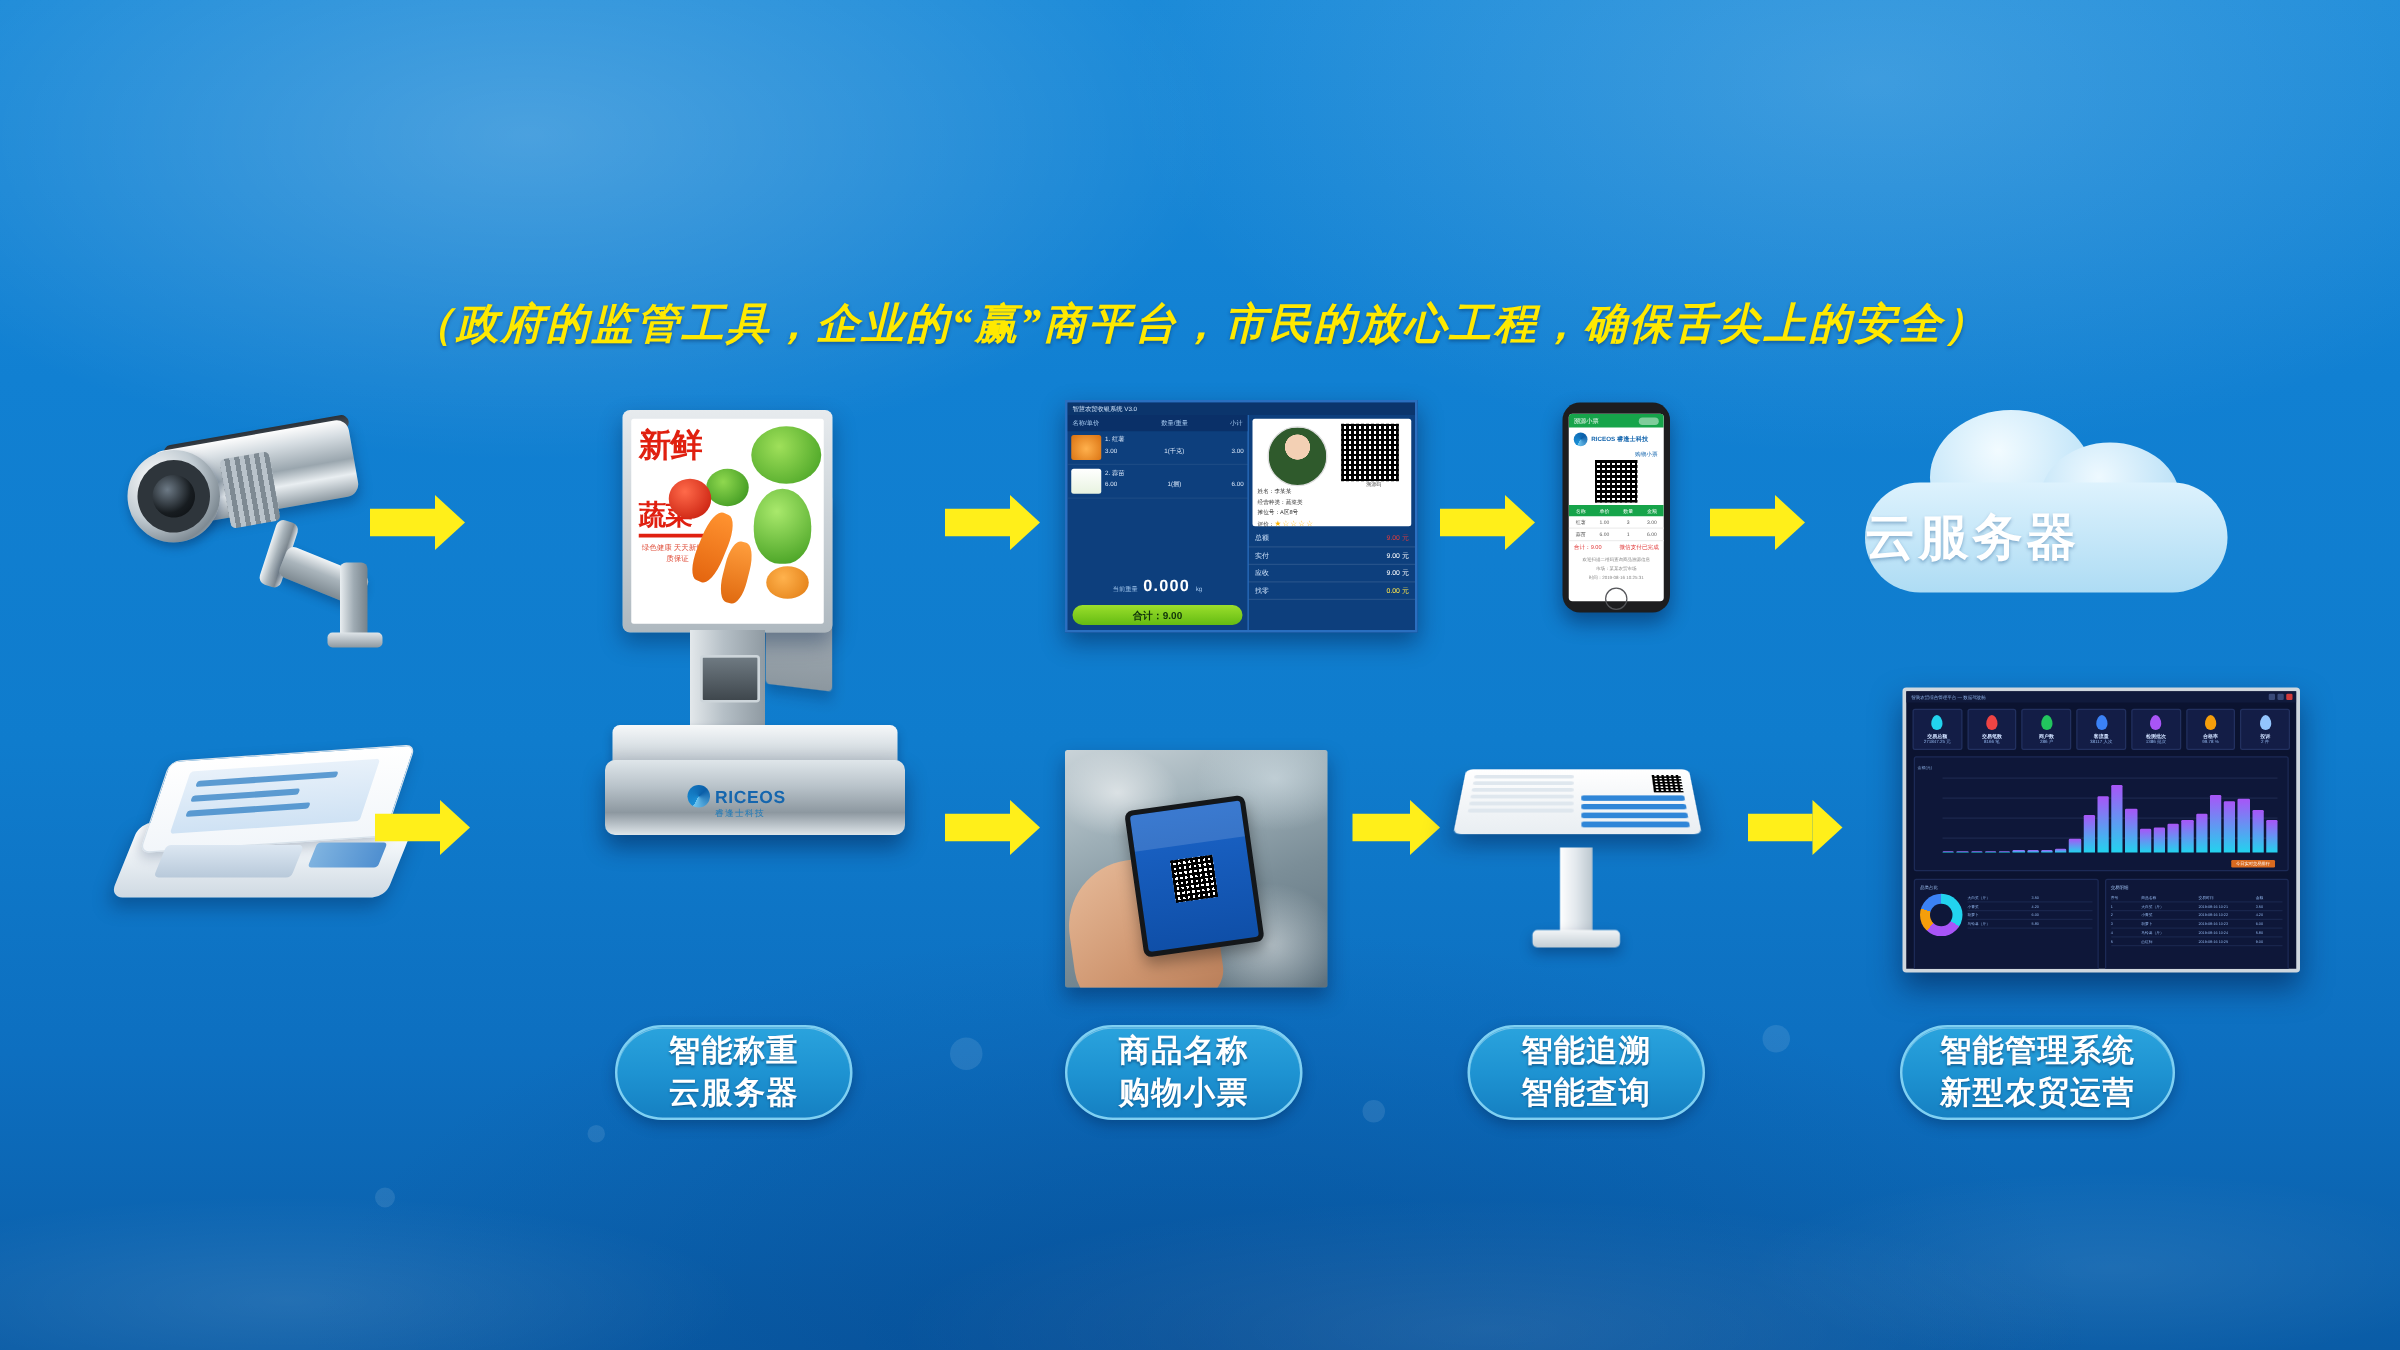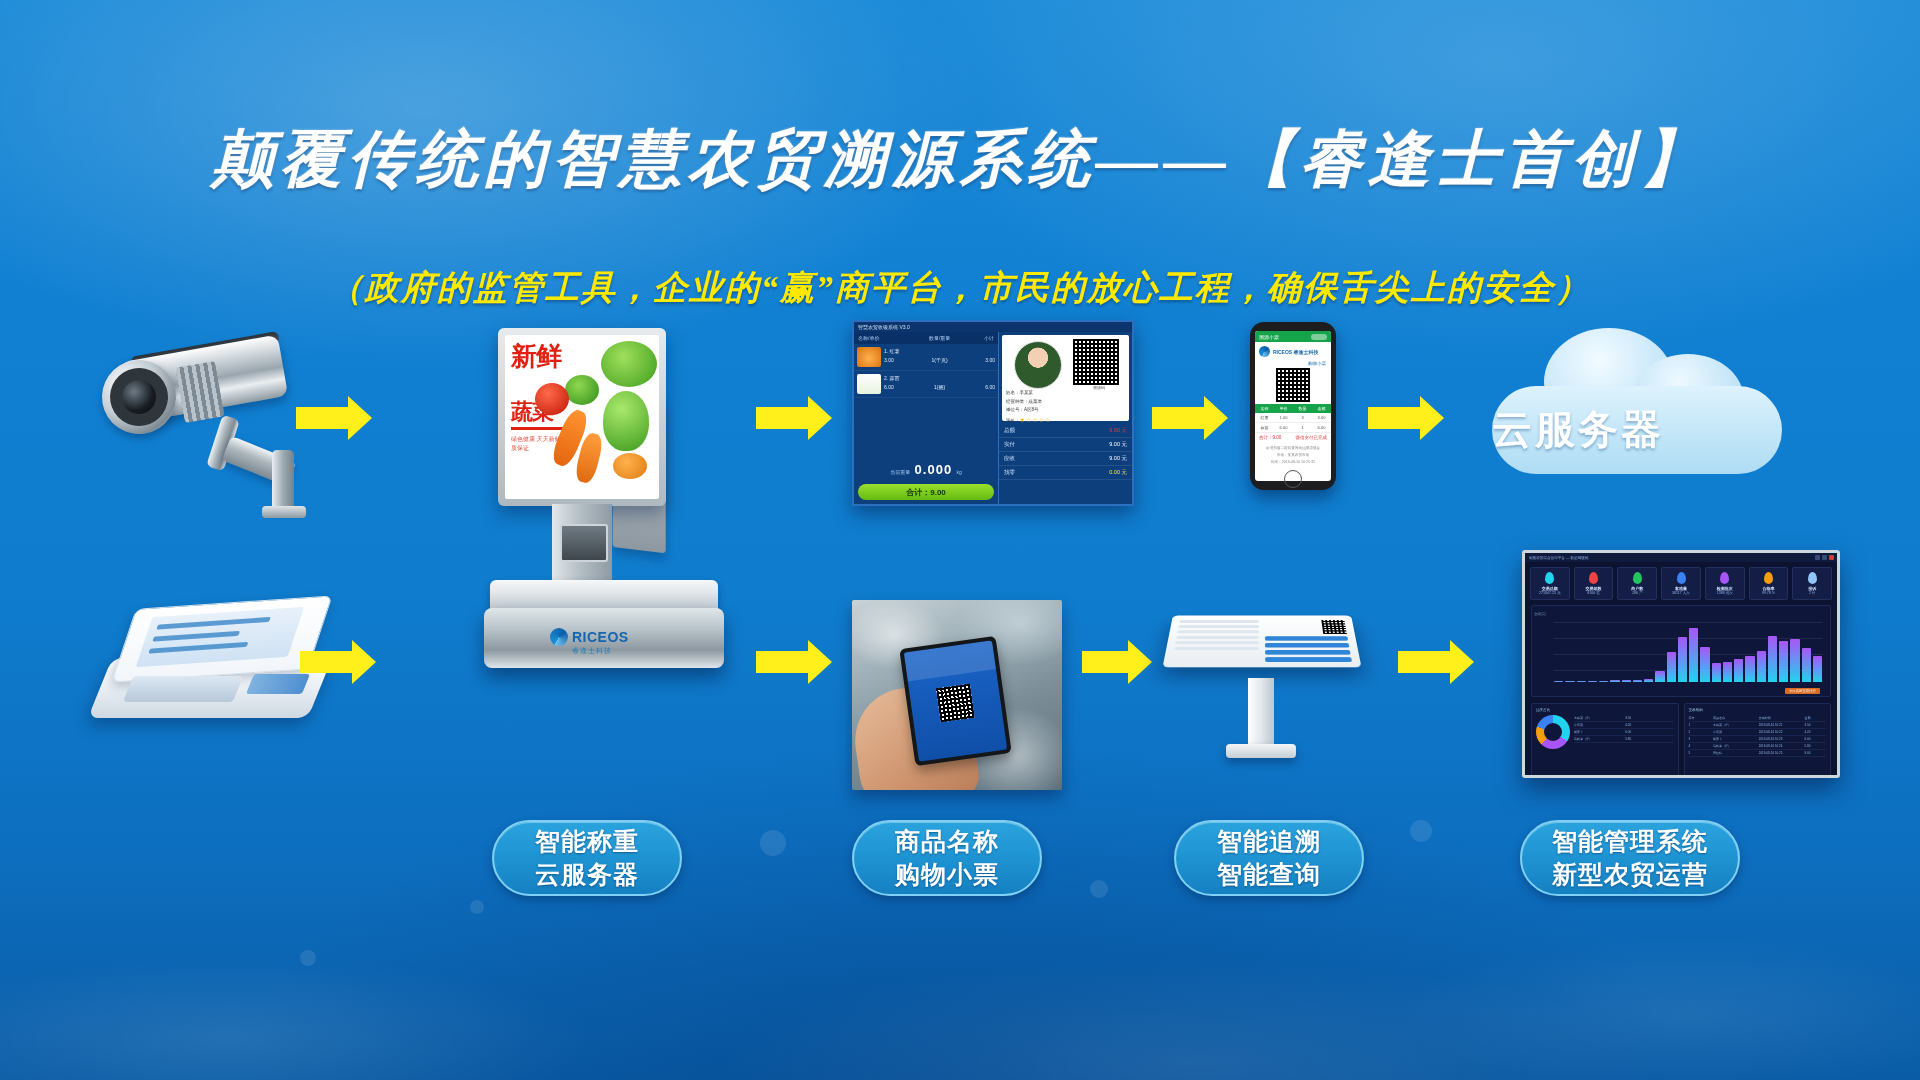--- a/index.html
+++ b/index.html
@@ -27,21 +27,21 @@
 
   
   .title-wrap{position:absolute;left:0;top:128px;width:1920px;text-align:center;}
   .title{
     font-family:"Liberation Serif","DejaVu Serif",serif;
     font-size:62px;font-weight:bold;font-style:italic;color:#ffffff;
     letter-spacing:6px;line-height:1;
     text-shadow:0 2px 3px rgba(0,40,90,.45), 0 0 2px rgba(255,255,255,.6);
     white-space:nowrap;
   }
-  .subtitle-wrap{position:absolute;left:0;top:243px;width:1920px;text-align:center;margin-top:28px;}
+  .subtitle-wrap{position:absolute;left:0;top:243px;width:1920px;text-align:center;}
   .subtitle{
     font-family:"Liberation Serif","DejaVu Serif",serif;
     font-size:34px;font-weight:bold;font-style:italic;color:#ffe900;
     letter-spacing:2px;line-height:1;
     text-shadow:0 2px 3px rgba(0,40,90,.45);
     white-space:nowrap;
   }
 
   
   .arrow{position:absolute;height:0;width:0;}
@@ -94,21 +94,21 @@
     background:linear-gradient(90deg,#7fb3e0,#4f8fd0);transform:skewX(-22deg);}
 
   
   .pos{position:absolute;}
   .pos-cust{position:absolute;left:108px;top:72px;width:64px;height:150px;
     background:linear-gradient(180deg,#cfd7dd,#8c979f);border-radius:4px;
     transform:perspective(420px) rotateY(-34deg);box-shadow:0 6px 12px rgba(0,30,70,.3);}
   .pos-main{position:absolute;left:0;top:0;width:168px;height:178px;border-radius:6px;
     background:linear-gradient(180deg,#e7ebee,#aeb8bf);padding:7px;box-sizing:border-box;
     box-shadow:0 8px 18px rgba(0,30,70,.4);}
-  .pos-ad{width:100%;height:100%;border-radius:2px;background:#ffffff;position:relative;overflow:hidden;}
+  .pos-ad{width:100%;height:100%;border-radius:2px;background:#ffffff;position:relative;overflow:hidden;text-align:center;}
   .ad-red{position:absolute;left:6px;top:10px;font-size:26px;font-weight:bold;color:#e02010;
     font-family:"Liberation Serif","DejaVu Serif",serif;line-height:.95;letter-spacing:-1px;}
   .ad-red2{position:absolute;left:6px;top:62px;font-size:22px;font-weight:bold;color:#e02010;
     font-family:"Liberation Serif","DejaVu Serif",serif;letter-spacing:-1px;}
   .ad-rule{position:absolute;left:6px;top:92px;width:58px;height:3px;background:#e02010;}
   .ad-small{position:absolute;left:6px;top:100px;font-size:6px;color:#e0503c;line-height:1.5;width:62px;}
   .veg{position:absolute;border-radius:50%;}
   .pos-neck{position:absolute;left:54px;top:176px;width:60px;height:86px;
     background:linear-gradient(90deg,#e3e8eb,#b5bfc6 45%,#8f9aa2);}
   .pos-printer{position:absolute;left:62px;top:196px;width:44px;height:34px;border-radius:3px;
@@ -274,23 +274,20 @@
 <div id="stage">
   <div class="water"></div>
   <div class="bubbles">
     <div class="bub" style="left:760px;top:830px;width:26px;height:26px;"></div>
     <div class="bub" style="left:1090px;top:880px;width:18px;height:18px;"></div>
     <div class="bub" style="left:470px;top:900px;width:14px;height:14px;"></div>
     <div class="bub" style="left:1410px;top:820px;width:22px;height:22px;"></div>
     <div class="bub" style="left:300px;top:950px;width:16px;height:16px;"></div>
   </div>
 
-  <div class="title-wrap">
-    <div class="title">颠覆传统的智慧农贸溯源系统——【睿逢士首创】</div>
-  </div>
   <div class="subtitle-wrap">
     <div class="subtitle">（政府的监管工具，企业的“赢”商平台，市民的放心工程，确保舌尖上的安全）</div>
   </div>
 
   <div class="cam" style="left:96px;top:330px;width:220px;height:200px;">
     <div class="cam-top"></div>
       <div class="cam-body"></div>
     <div class="cam-ribs"></div>
     <div class="cam-lensring"></div>
       <div class="cam-ir"></div>

